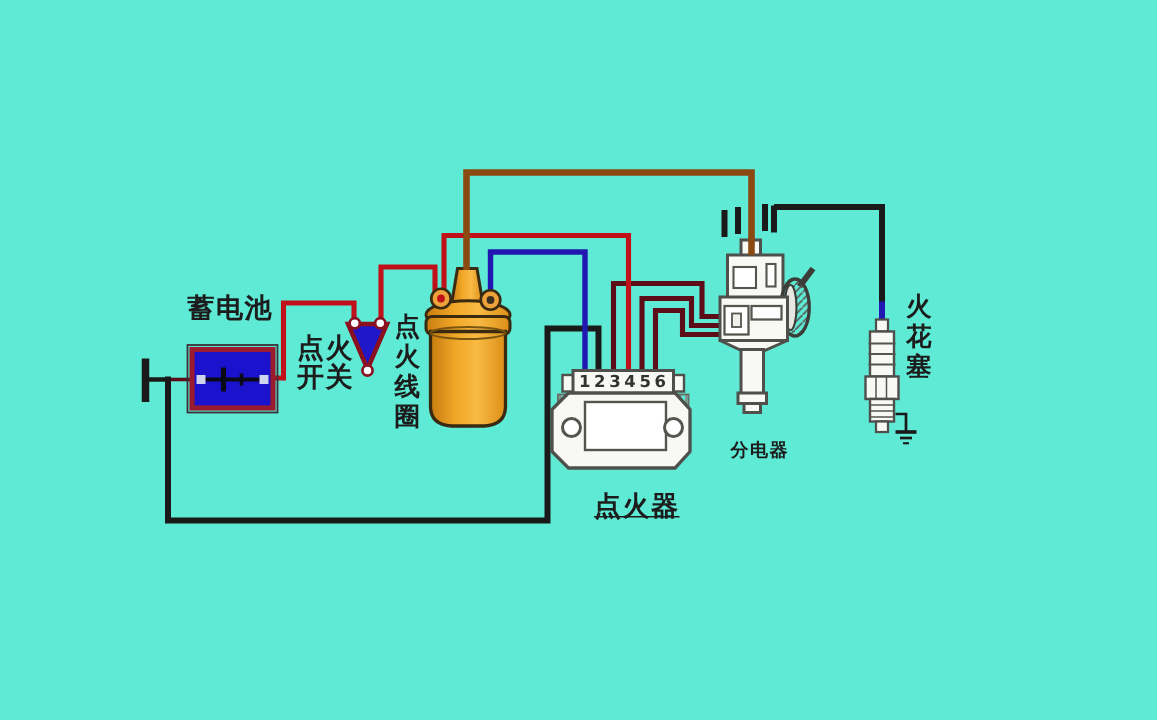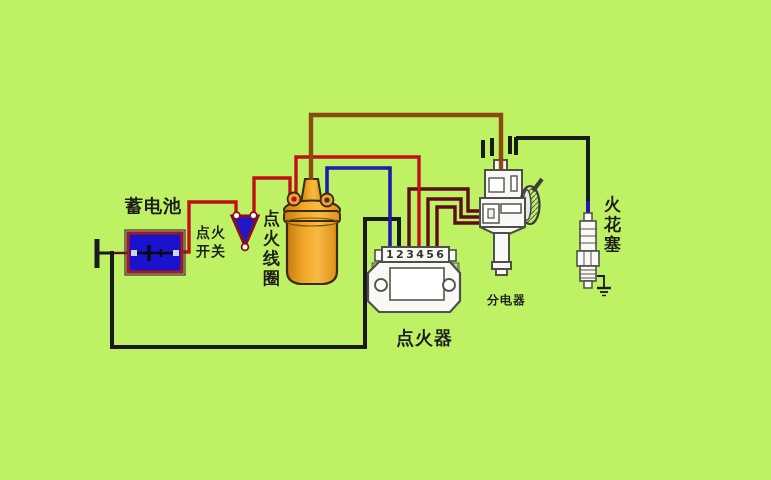--- a/index.html
+++ b/index.html
@@ -1,29 +1,29 @@
 <!DOCTYPE html>
 <html style="--wire-red: #c0101a; --wire-dark-red: #5c0d18; --wire-brown: #8a4a12; --wire-blue: #2018b0; --wire-black: #1a1a1a; --battery-fill: #1a12cc; --battery-border: #9b1b2e; --switch-fill: #2018c8; --switch-border: #8a1020; --coil-fill: #f0a52c;"><head>
 <meta charset="utf-8">
 <style>
   html,body{margin:0;padding:0;background:#ffffff;}
   .canvas{
-    position:relative;width:771px;height:480px;background:#bef264;overflow:hidden;
+    position:relative;width:771px;height:480px;background:#5eead4;overflow:hidden;
     font-family:"DejaVu Sans","Liberation Sans",sans-serif;
   }
   .canvas svg{position:absolute;left:0;top:0;}
   .label{
     position:absolute;color:#1c1c1c;font-weight:bold;
     font-family:"DejaVu Sans","Liberation Sans",sans-serif;
     white-space:normal;word-break:break-all;line-height:20px;letter-spacing:1px;
   }
   .lbl-battery{left:125px;top:196px;font-size:18px;}
-  .lbl-switch{left:196px;top:223px;width:42px;font-size:14px;line-height:19px;}
+  .lbl-switch{left:196px;top:223px;width:42px;font-size:18px;line-height:19px;text-align:center;}
   .lbl-coil{left:263px;top:208px;width:20px;font-size:17px;letter-spacing:0;}
-  .lbl-igniter{left:396px;top:328px;font-size:18px;}
+  .lbl-igniter{left:396px;top:328px;font-size:18px;text-decoration:underline;}
   .lbl-distributor{left:487px;top:290px;font-size:12px;}
   .lbl-plug{left:604px;top:195px;width:20px;font-size:17px;letter-spacing:0;font-family:Liberation Serif, serif;}
   .pins{
     position:absolute;left:386px;top:249px;width:58px;height:12px;
     display:flex;justify-content:space-between;align-items:center;
     font-size:11px;font-weight:bold;color:#33332f;
   }
   .pins span{display:block;line-height:12px;}
   
   .w{fill:none;stroke-linejoin:miter;stroke-linecap:butt;}

